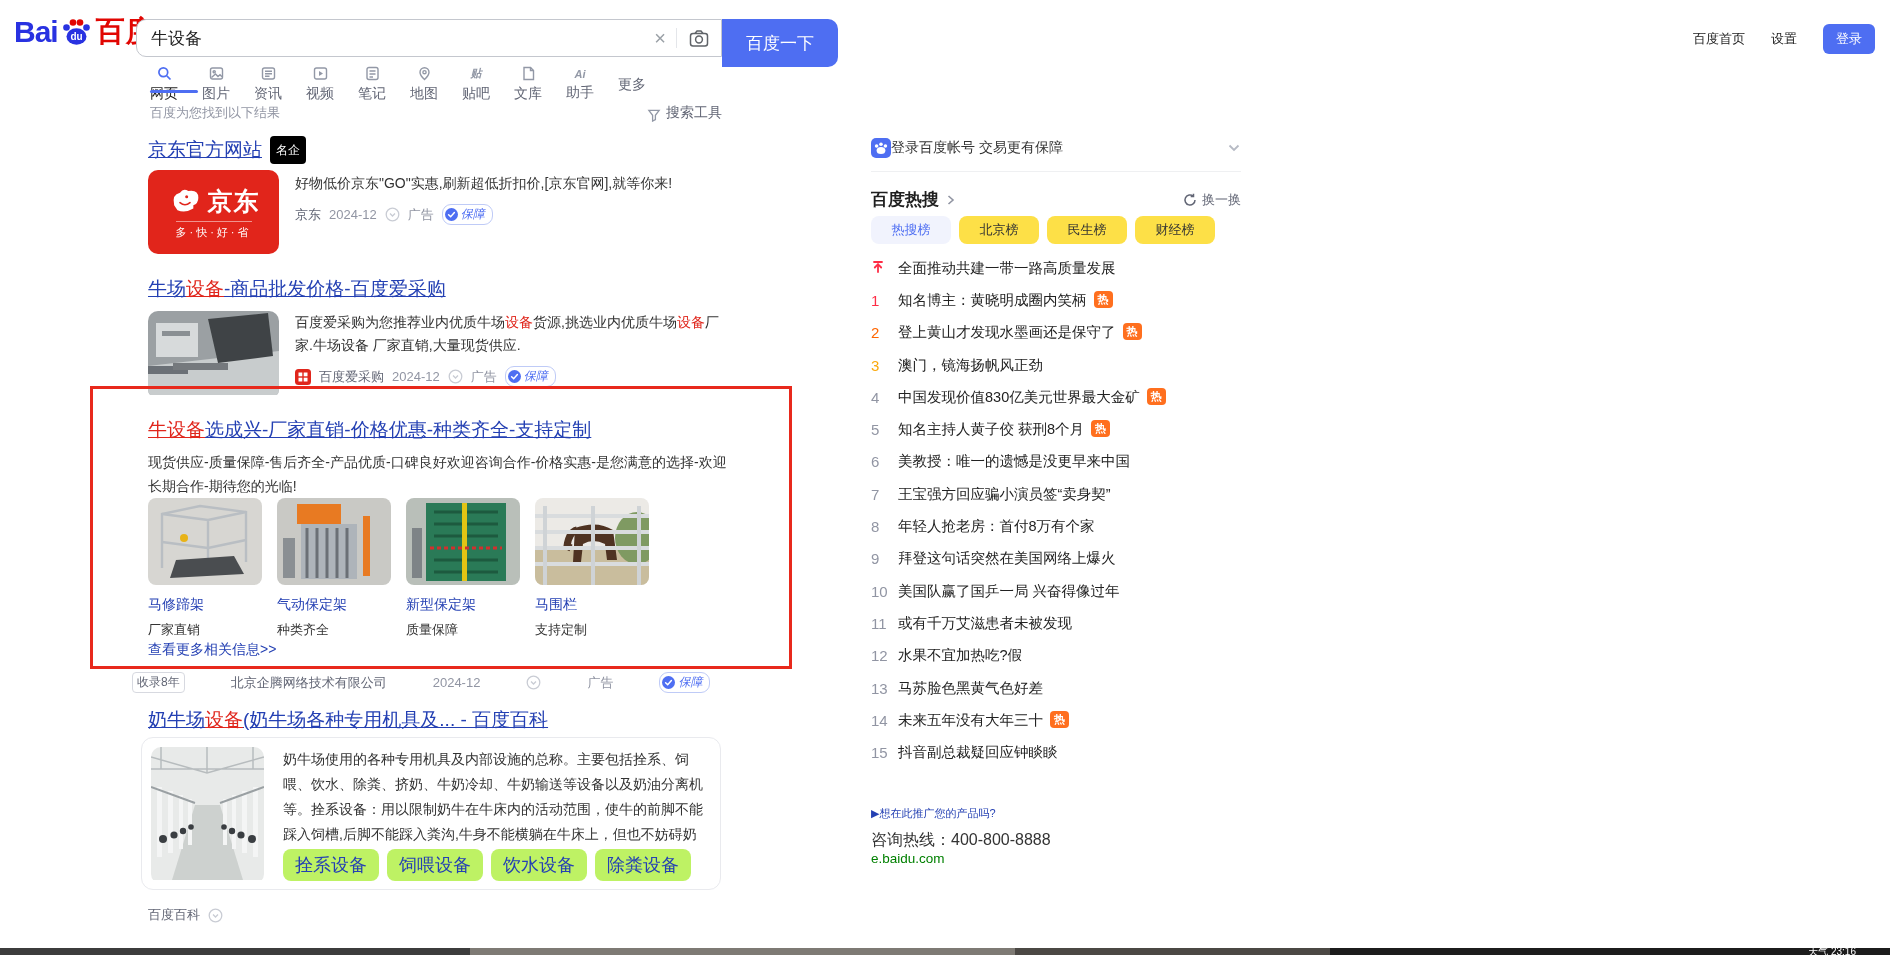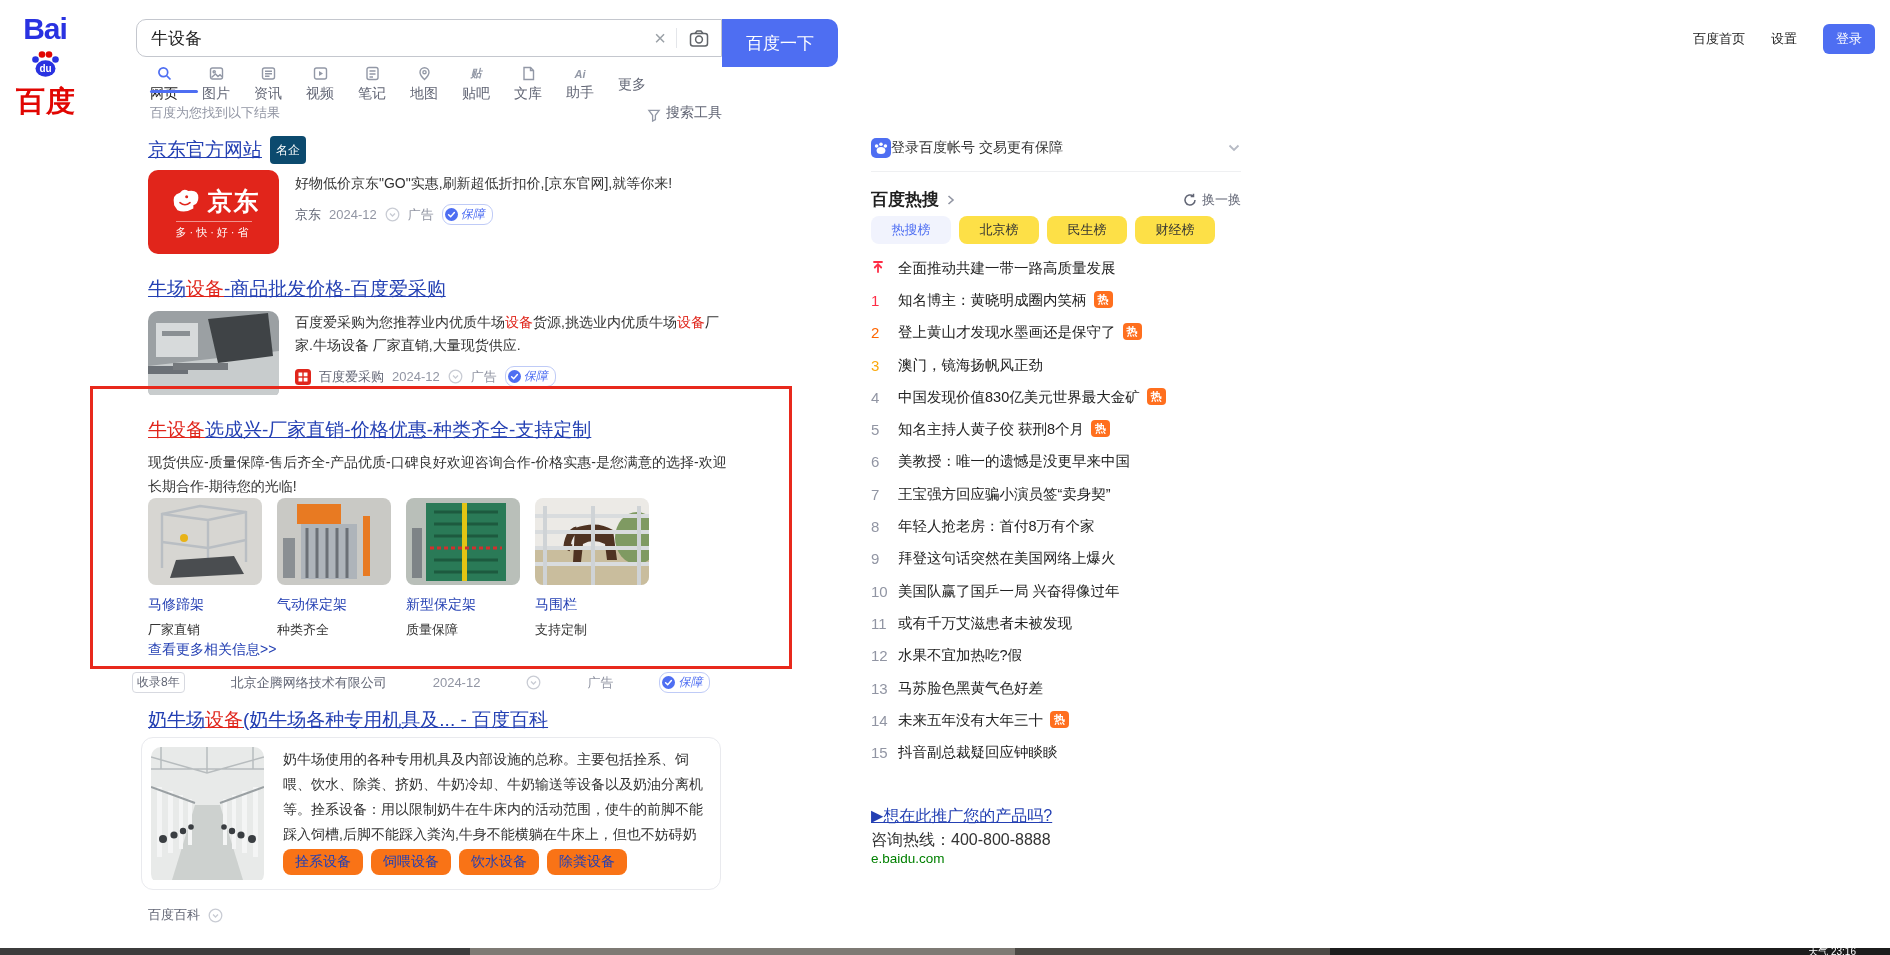--- a/index.html
+++ b/index.html
@@ -3,21 +3,21 @@
 <meta charset="utf-8">
 <style>
   html,body{margin:0;padding:0;}
   body{
     width:1890px;height:955px;position:relative;overflow:hidden;background:#fff;
     font-family:"Liberation Sans","DejaVu Sans",sans-serif;color:#333;
   }
   .abs{position:absolute;}
   a{text-decoration:none;cursor:pointer;}
   
-  .logo{left:14px;top:12px;display:flex;align-items:center;gap:1px;flex-direction:column;}
+  .logo{left:14px;top:12px;display:flex;align-items:center;gap:1px;}
   .logo .bai{font-size:30px;font-weight:bold;color:#2932E1;letter-spacing:-1px;}
   .logo .cn{font-size:29px;font-weight:bold;color:#E10602;letter-spacing:1px;margin-left:2px;}
   .searchbox{left:136px;top:19px;width:586px;height:38px;border:1px solid #C4C7CE;border-radius:10px 0 0 10px;
     display:flex;align-items:center;box-sizing:border-box;background:#fff;}
   .searchbox input{flex:1;border:none;outline:none;font-size:17px;padding:0 0 0 14px;color:#222;background:transparent;
     font-family:"Liberation Sans","DejaVu Sans",sans-serif;}
   .sb-clear{font-size:20px;color:#9AA0A6;padding:0 10px;cursor:pointer;}
   .sb-sep{width:1px;height:20px;background:#E4E6EA;}
   .sb-cam{padding:0 12px;display:flex;align-items:center;cursor:pointer;}
   .searchbtn{left:722px;top:19px;width:116px;height:48px;background:#4E6EF2;color:#fff;font-size:17px;
@@ -30,21 +30,21 @@
   .tab.active{color:#222;}
   .tab-underline{left:150px;top:90px;width:48px;height:3px;border-radius:2px;background:#4E6EF2;}
   .tieba-g,.ai-g{font-size:11px;font-weight:bold;color:#9298A6;font-style:italic;}
   
   .meta-found{left:150px;top:104px;font-size:13px;color:#9195A3;}
   .meta-tools{left:647px;top:104px;display:flex;align-items:flex-end;gap:5px;font-size:14px;color:#626675;cursor:pointer;}
   
   .res-title{font-size:19px;line-height:24px;}
   .res-title a{color:#2440B3;text-decoration:underline;}
   .res-title .red{color:#E0261C;text-decoration:underline;}
-  .badge-green{display:inline-block;background:#0c4a6e;color:#fff;font-size:12px;border-radius:4px;
+  .badge-green{display:inline-block;background:#000000;color:#fff;font-size:12px;border-radius:4px;
     padding:2px 6px;margin-left:8px;vertical-align:2px;}
   .thumb{border-radius:10px;overflow:hidden;display:block;}
   .desc{font-size:14px;line-height:23px;color:#333;}
   .desc .red{color:#E0261C;}
   .srcrow{display:flex;align-items:center;gap:8px;margin-top:9px;}
   .src-name{font-size:13px;color:#626675;}
   .src-date{font-size:13px;color:#9195A3;}
   .src-ad{font-size:13px;color:#9195A3;}
   .protect{display:inline-flex;align-items:center;gap:3px;border:1px solid #BFCBF7;border-radius:9px;
     padding:1px 7px 1px 2px;}
@@ -62,40 +62,40 @@
   
   .tile{width:114px;position:absolute;top:498px;cursor:pointer;}
   .tile svg{border-radius:8px;display:block;}
   .tile .tname{display:block;margin-top:11px;font-size:14px;color:#2440B3;}
   .tile .ttag{display:block;margin-top:7px;font-size:13px;color:#333;}
   .morelink{left:148px;top:641px;font-size:14px;color:#2440B3;cursor:pointer;}
   
   .bkcard{left:141px;top:737px;width:580px;height:153px;border:1px solid #E9EAEE;border-radius:12px;box-sizing:border-box;}
   .bktext{left:283px;top:747px;width:428px;font-size:14px;line-height:25px;color:#333;}
   .bktags{left:283px;top:849px;display:flex;gap:8px;}
-  .bktag{background:#f97316;border-radius:8px;padding:4px 12px;font-size:14px;color:#2440B3;cursor:pointer;font-family:Liberation Serif, serif;}
+  .bktag{background:#bef264;border-radius:8px;padding:4px 12px;font-size:18px;color:#2440B3;cursor:pointer;font-family:Liberation Serif, serif;}
   
   .banner{left:871px;top:138px;width:370px;display:flex;align-items:center;gap:0;font-size:14px;color:#333;cursor:pointer;}
   .banner .sp{flex:1;}
   .rdivider{left:871px;top:171px;width:370px;height:1px;background:#EFF0F2;}
   .hs-header{left:871px;top:188px;width:370px;display:flex;align-items:center;}
   .hs-title{font-size:17px;font-weight:bold;color:#1F1F1F;cursor:pointer;}
   .hs-refresh{margin-left:auto;display:flex;align-items:center;gap:5px;font-size:13px;color:#626675;cursor:pointer;}
   .hs-tabs{left:871px;top:216px;display:flex;gap:8px;}
   .hs-tab{width:80px;height:28px;border-radius:8px;background:#fde047;color:#333;font-size:13px;
     display:flex;align-items:center;justify-content:center;cursor:pointer;}
   .hs-tab.active{background:#F1F3FD;color:#4E6EF2;}
   .hs-list{left:871px;top:252px;width:370px;display:flex;flex-direction:column;}
   .hs-row{height:32.3px;display:flex;align-items:center;cursor:pointer;}
   .rank{width:27px;font-size:15px;flex:none;}
   .rk-red{color:#FE2D46;} .rk-orange{color:#FF6600;} .rk-yellow{color:#FAA90E;} .rk-gray{color:#9195A3;}
   .hs-text{font-size:14.5px;color:#222;white-space:nowrap;}
   .hotbadge{background:#FF6F1E;color:#fff;font-size:11px;font-weight:bold;border-radius:4px;
     padding:1px 4px;margin-left:7px;transform:translateY(-1px);}
-  .promo-title{left:871px;top:806px;font-size:16px;color:#2440B3;cursor:pointer;text-decoration:underline;}
+  .promo-title{left:871px;top:806px;font-size:11px;color:#2440B3;cursor:pointer;}
   .promo-line{left:871px;top:830px;font-size:16px;color:#333;}
   .promo-url{left:871px;top:851px;font-size:13.5px;color:#008000;}
   
   .taskbar{left:0;top:948px;width:1890px;height:7px;overflow:hidden;background:#1c1c1c;}
   .tb-seg{position:absolute;top:0;height:7px;}
   .tb-clock{position:absolute;right:34px;top:-3px;color:#fff;font-size:10px;white-space:nowrap;}
 </style>
 </head>
 <body>
 

